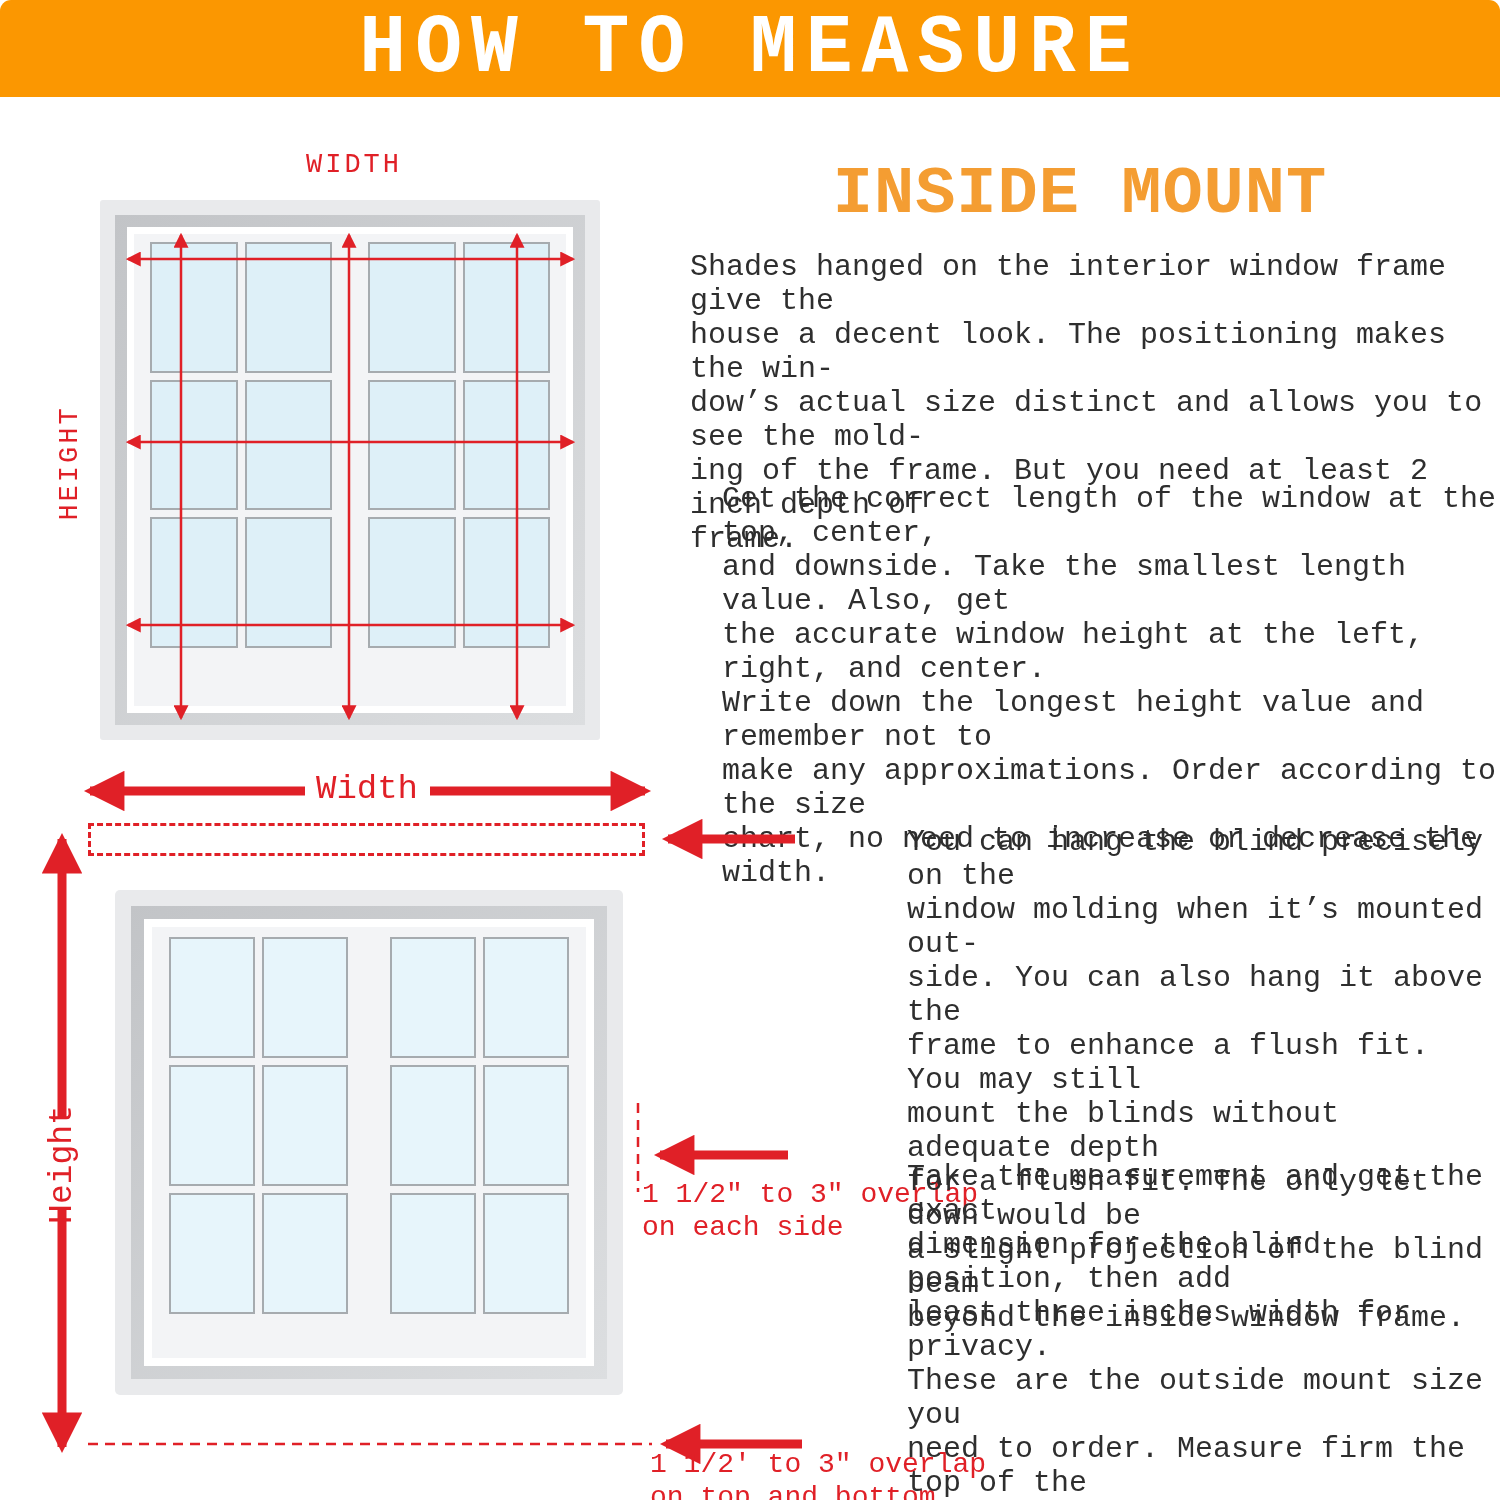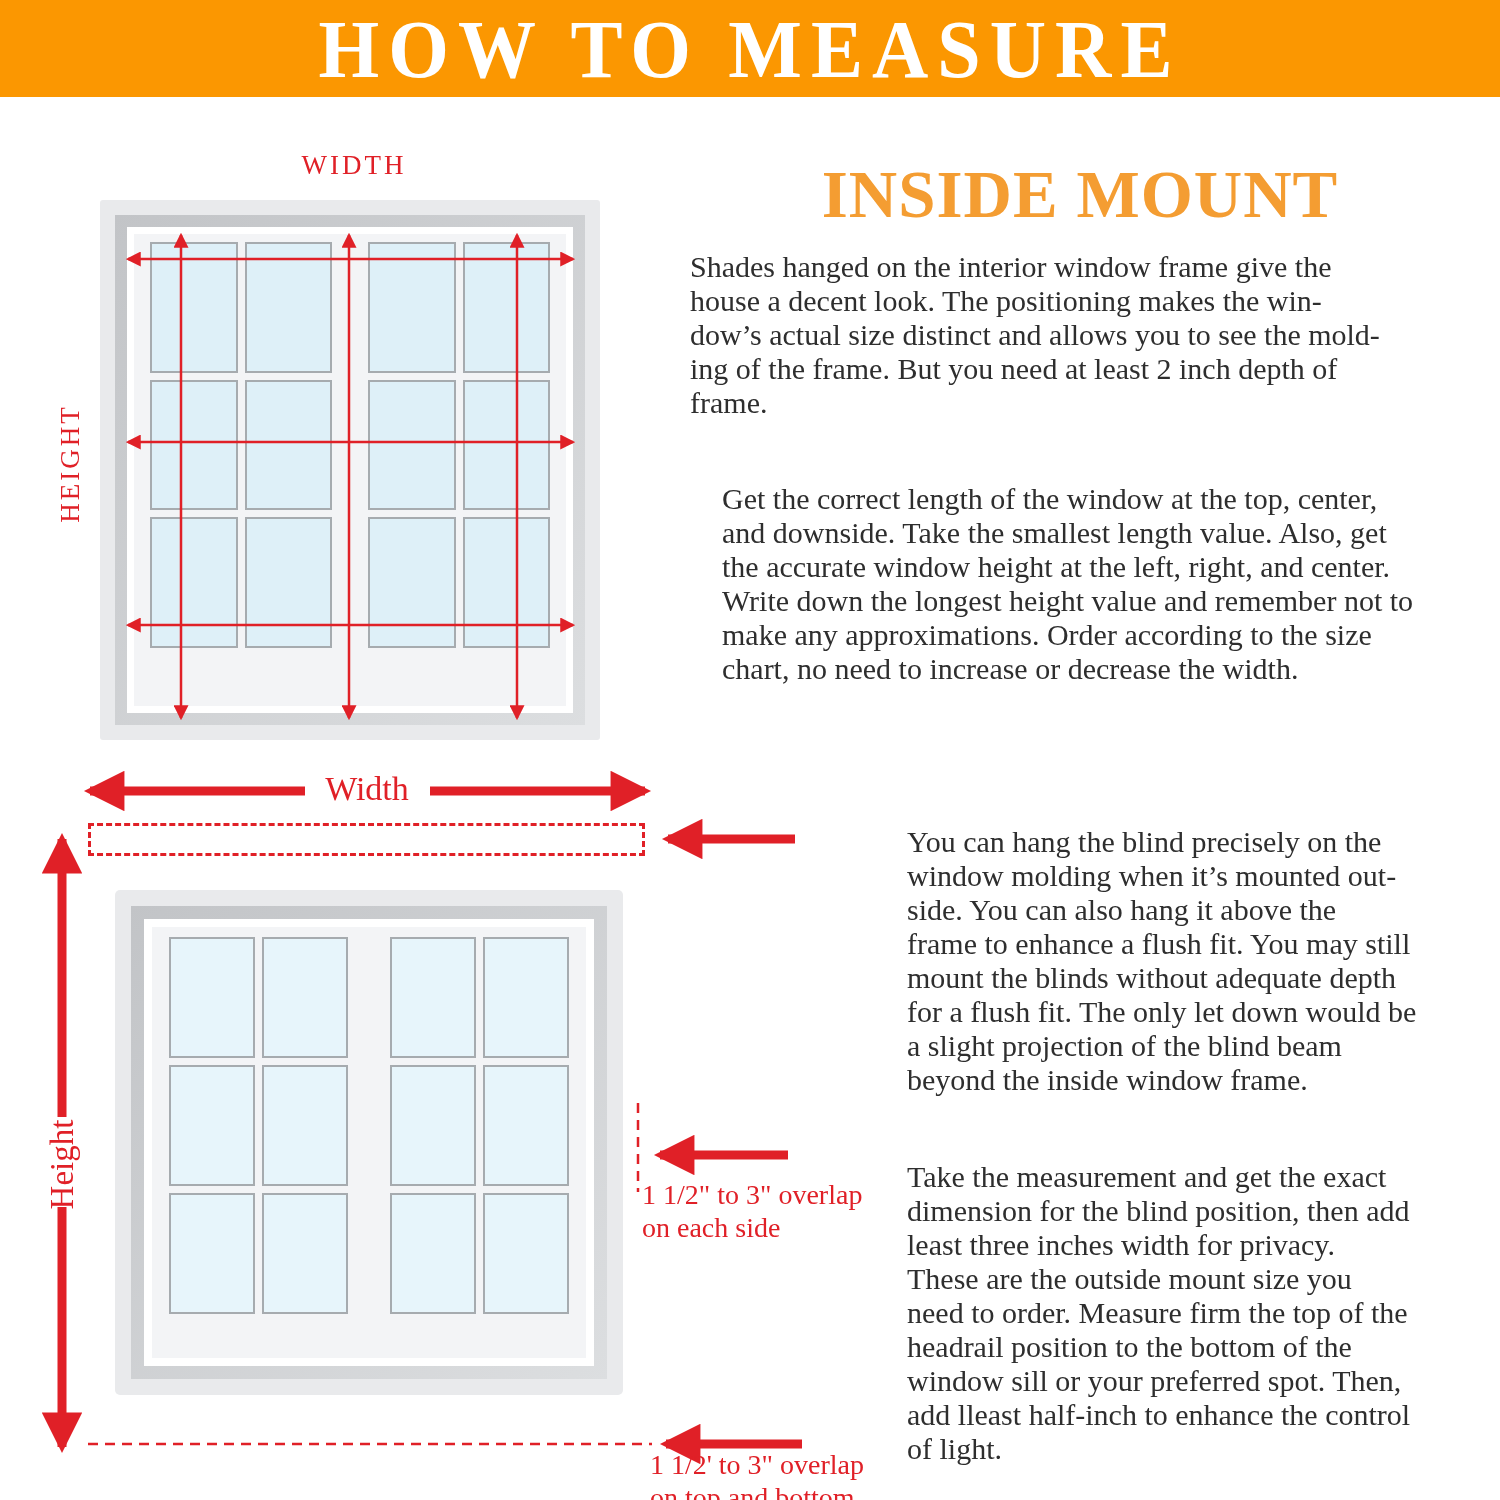--- a/index.html
+++ b/index.html
@@ -1,20 +1,21 @@
 <!DOCTYPE html>
 <html><head>
 <meta charset="utf-8">
 <style>
   * { box-sizing: border-box; margin: 0; padding: 0; }
   html, body { background: #fff; }
   .canvas {
     position: relative; width: 1500px; height: 1500px;
     background: #ffffff; overflow: hidden;
-    font-family: Liberation Serif, serif;
+    font-family: Liberation Mono, monospace;
+    border-radius: 11px;
   }
 
   
   .banner {
     position: absolute; left: 0; top: 0; width: 1500px; height: 97px;
     background: #FB9701; display: flex; align-items: center; justify-content: center;
   }
   .banner span {
     color: #ffffff; font-weight: bold; font-size: 78px; letter-spacing: 9px;
     transform: scaleY(1.06); white-space: nowrap;

